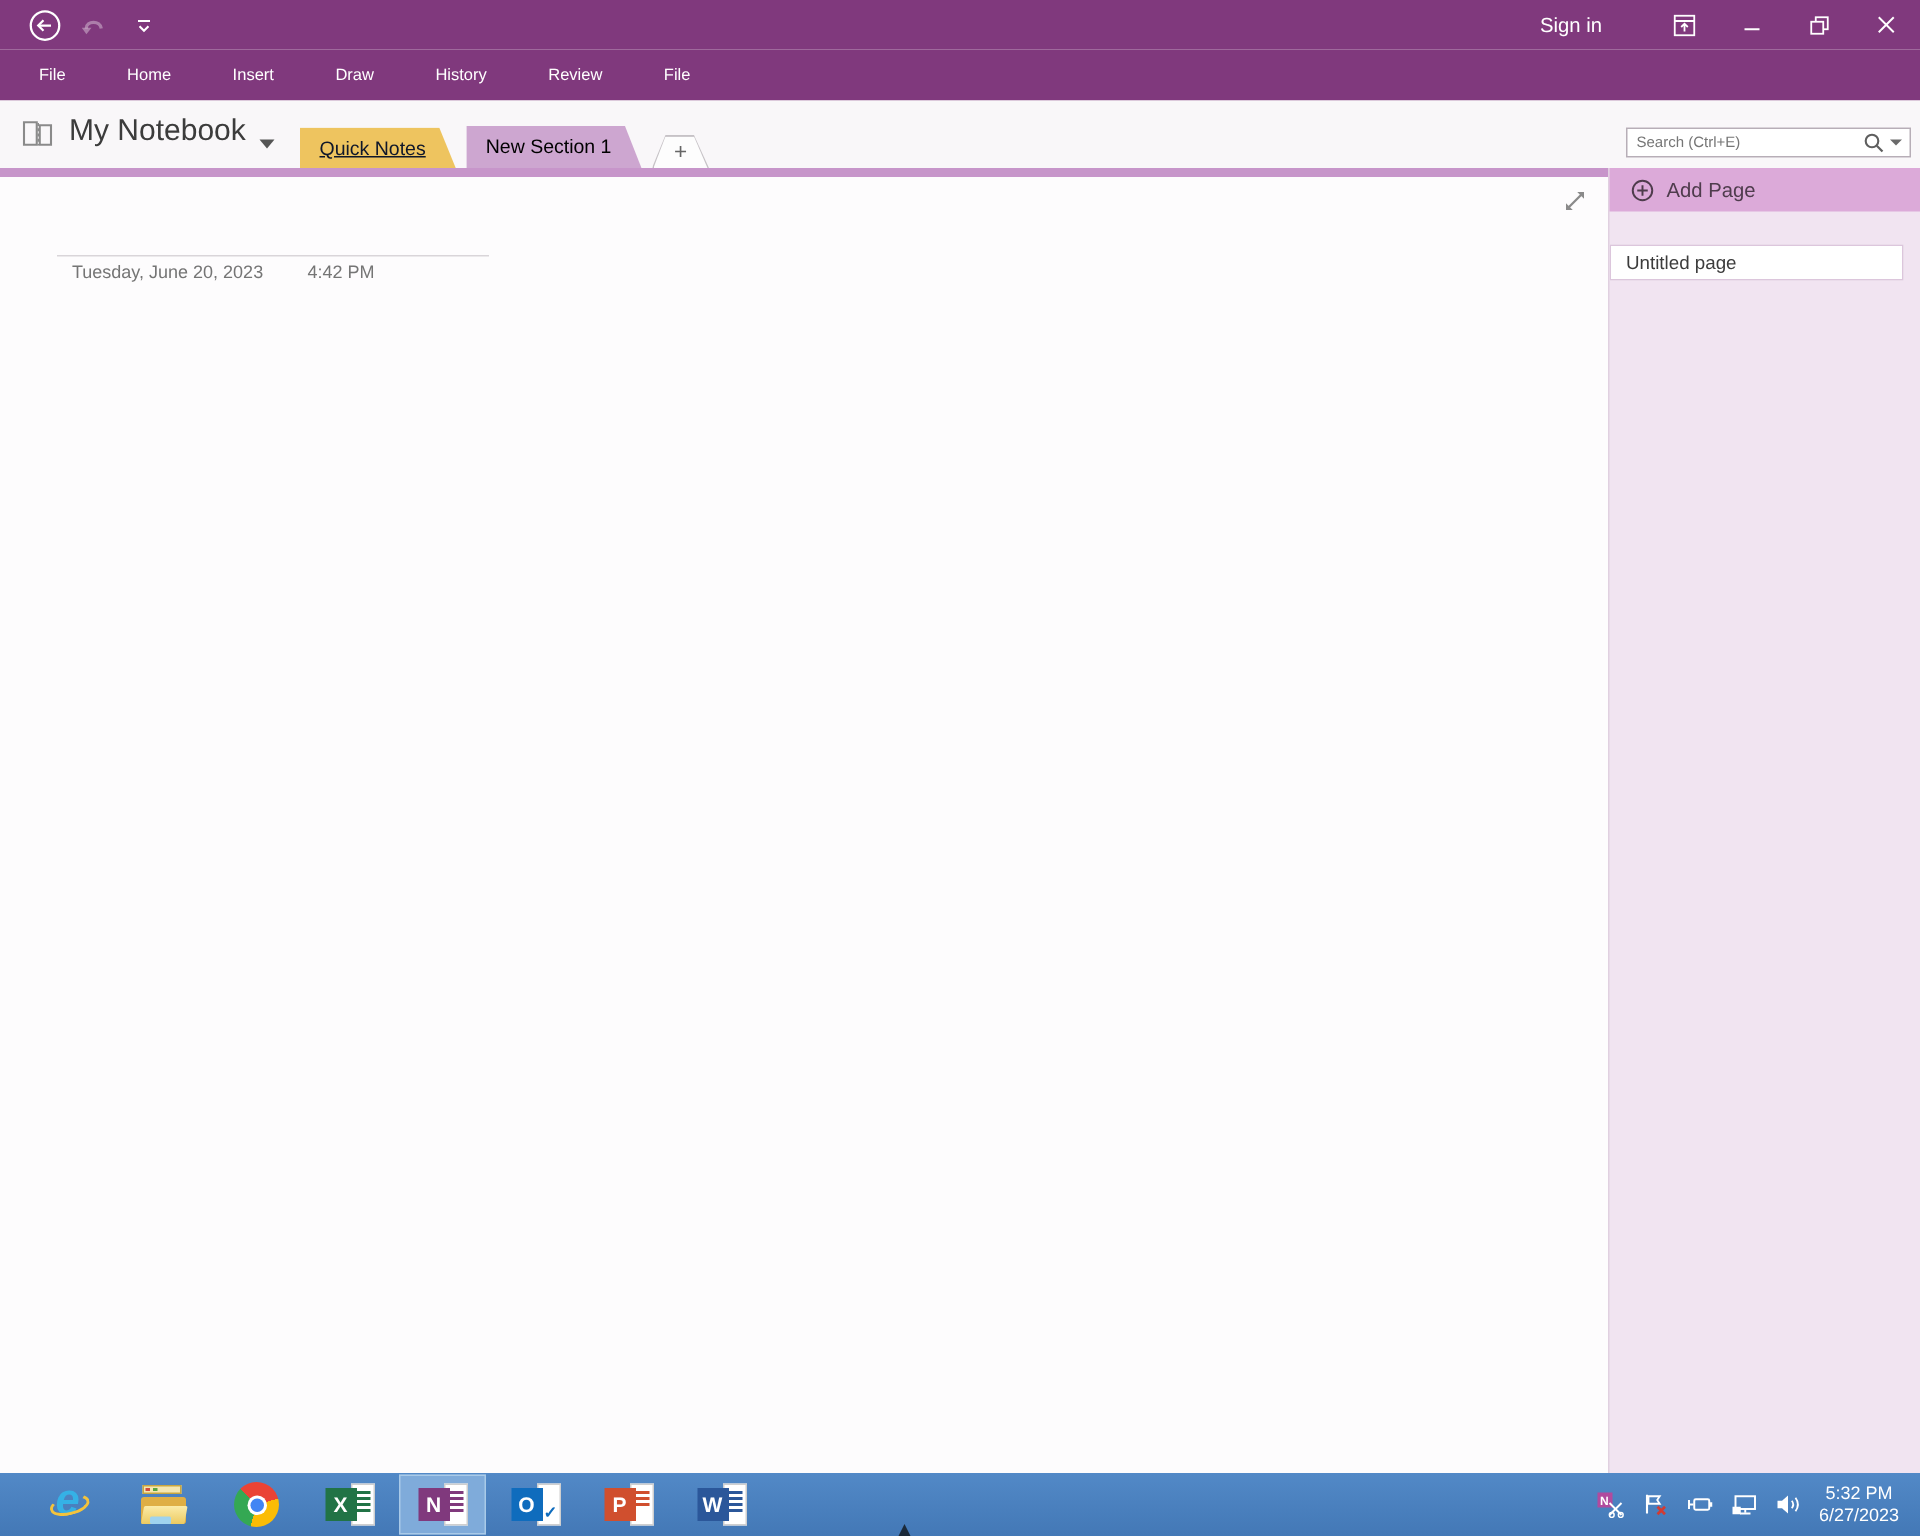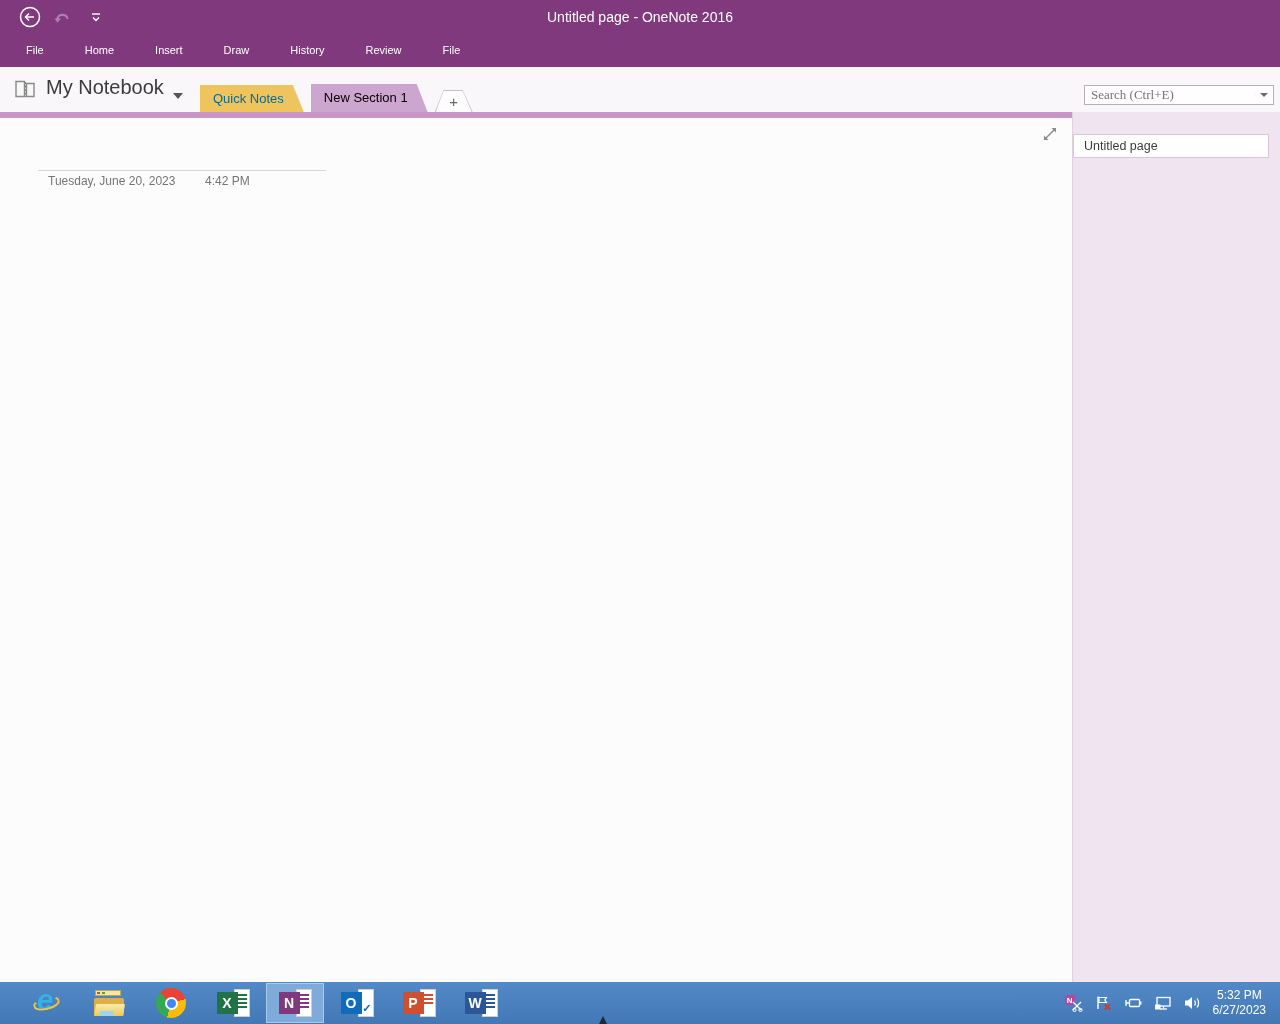--- a/index.html
+++ b/index.html
@@ -21,32 +21,32 @@
 
   
   .navbar { position:absolute; left:0; top:67px; width:1280px; height:45px; background:#f9f7f9; }
   .notebook-switcher { position:absolute; left:14px; top:9px; display:flex; align-items:flex-end; gap:9px; }
   .notebook-name { font-size:20px; color:#3c3c3c; }
   .dd-caret { width:0; height:0; border-left:5px solid transparent; border-right:5px solid transparent; border-top:6px solid #555; margin-top:3px; }
 
   .tabs { position:absolute; left:200px; bottom:0; display:flex; align-items:flex-end; gap:7px; }
   .section-tab { height:27px; line-height:27px; padding:0 20px 0 13px; font-size:13px;
                  clip-path: polygon(0 0, calc(100% - 11px) 0, 100% 100%, 0 100%); }
-  .tab-gold { background:#eec45f; color:#0369a1; }
+  .tab-gold { background:#eec45f; color:#0f172a;text-decoration:underline; }
   .tab-active { background:#cda6d0; color:#000000; height:28px; line-height:28px; }
   .add-tab { position:relative; width:38px; height:22px;
              clip-path: polygon(9px 0, calc(100% - 10px) 0, 100% 100%, 0 100%); background:#c6c2c6; }
   .add-tab .inner { position:absolute; left:1px; top:1px; right:1px; bottom:0; background:#fdfdfd;
              clip-path: polygon(8px 0, calc(100% - 9px) 0, 100% 100%, 0 100%);
              display:flex; align-items:center; justify-content:center; color:#666; font-size:15px; }
 
   .searchbox { position:absolute; right:6px; top:18px; width:190px; height:20px; background:#fff;
                border:1px solid #b7aeb7; display:flex; align-items:center; }
-  .searchbox input { flex:1; border:none; outline:none; font-size:13px; color:#7f1d1d; padding:0 4px 0 6px;
-               font-family:Liberation Serif, serif; background:transparent; }
+  .searchbox input { flex:1; border:none; outline:none; font-size:10px; color:#7f1d1d; padding:0 4px 0 6px;
+               font-family:Liberation Sans, sans-serif; background:transparent; }
   .searchbox input::placeholder { color:#767676; }
   .search-caret { width:0; height:0; border-left:4px solid transparent; border-right:4px solid transparent;
                border-top:4px solid #6a6a6a; margin:0 5px 0 4px; }
 
   .section-strip { position:absolute; left:0; top:112px; width:1072px; height:6px; background:#c795ca; }
 
   
   .content { position:absolute; left:0; top:118px; width:1072px; height:864px; background:#fdfcfd; }
   .fullpage-icon { position:absolute; left:1042px; top:8px; width:20px; height:20px; }
   .title-underline { position:absolute; left:38px; top:52px; width:288px; border-top:1px solid #d9d5d9; }
@@ -123,21 +123,47 @@
           <polygon points="1.5,9.5 8,9.5 4.6,13.8" fill="rgba(255,255,255,0.35)"></polygon>
         </svg>
       </div>
       <div class="icon-btn">
         <svg width="12" height="12" viewBox="0 0 12 12">
           <line x1="2" y1="3" x2="10" y2="3" stroke="#fff" stroke-width="1.4"></line>
           <path d="M3 6.5 L6 9.5 L9 6.5" fill="none" stroke="#fff" stroke-width="1.4"></path>
         </svg>
       </div>
     </div>
-    <div class="win-title">Untitled page - OneNote 2016</div>
+    <div class="tb-right">
+      <span class="signin">Sign in</span>
+      <div class="winctl">
+        <svg width="16" height="16" viewBox="0 0 16 16">
+          <rect x="1.5" y="1.5" width="13" height="13" fill="none" stroke="#fff" stroke-width="1.2"></rect>
+          <line x1="1.5" y1="5" x2="14.5" y2="5" stroke="#fff" stroke-width="1.2"></line>
+          <path d="M8 12 V7 M5.8 9 L8 6.8 L10.2 9" fill="none" stroke="#fff" stroke-width="1.2"></path>
+        </svg>
+      </div>
+      <div class="winctl">
+        <svg width="12" height="12" viewBox="0 0 12 12">
+          <line x1="1" y1="8.5" x2="11" y2="8.5" stroke="#fff" stroke-width="1.3"></line>
+        </svg>
+      </div>
+      <div class="winctl">
+        <svg width="14" height="14" viewBox="0 0 14 14">
+          <rect x="4.5" y="1.5" width="8" height="8" fill="none" stroke="#fff" stroke-width="1.2"></rect>
+          <rect x="1.5" y="4.5" width="8" height="8" fill="#80397d" stroke="#fff" stroke-width="1.2"></rect>
+        </svg>
+      </div>
+      <div class="winctl">
+        <svg width="13" height="13" viewBox="0 0 13 13">
+          <line x1="1.5" y1="1.5" x2="11.5" y2="11.5" stroke="#fff" stroke-width="1.3"></line>
+          <line x1="11.5" y1="1.5" x2="1.5" y2="11.5" stroke="#fff" stroke-width="1.3"></line>
+        </svg>
+      </div>
+    </div>
   </div>
 
   <div class="menubar">
     <span class="menu-item">File</span>
     <span class="menu-item">Home</span>
     <span class="menu-item">Insert</span>
     <span class="menu-item">Draw</span>
     <span class="menu-item">History</span>
     <span class="menu-item">Review</span>
     <span class="menu-item">File</span>
@@ -187,20 +213,28 @@
         <polygon points="9.5,2 14,2 14,6.5" fill="#8a8a8a"></polygon>
         <polygon points="2,9.5 2,14 6.5,14" fill="#8a8a8a"></polygon>
       </svg>
     </div>
     <div class="title-underline"></div>
     <span class="page-date">Tuesday, June 20, 2023</span>
     <span class="page-time">4:42 PM</span>
   </div>
 
   <div class="sidebar">
+    <div class="addpage">
+      <svg width="16" height="16" viewBox="0 0 16 16">
+        <circle cx="8" cy="8" r="6.5" fill="none" stroke="#4f3c4d" stroke-width="1.3"></circle>
+        <line x1="8" y1="4.5" x2="8" y2="11.5" stroke="#4f3c4d" stroke-width="1.3"></line>
+        <line x1="4.5" y1="8" x2="11.5" y2="8" stroke="#4f3c4d" stroke-width="1.3"></line>
+      </svg>
+      <span>Add Page</span>
+    </div>
     <div class="page-item">
       <span>Untitled page</span>
     </div>
   </div>
 
   <div class="taskbar">
     <div class="task-apps">
 
       <div class="task-btn">
         <div class="ie-icon">

